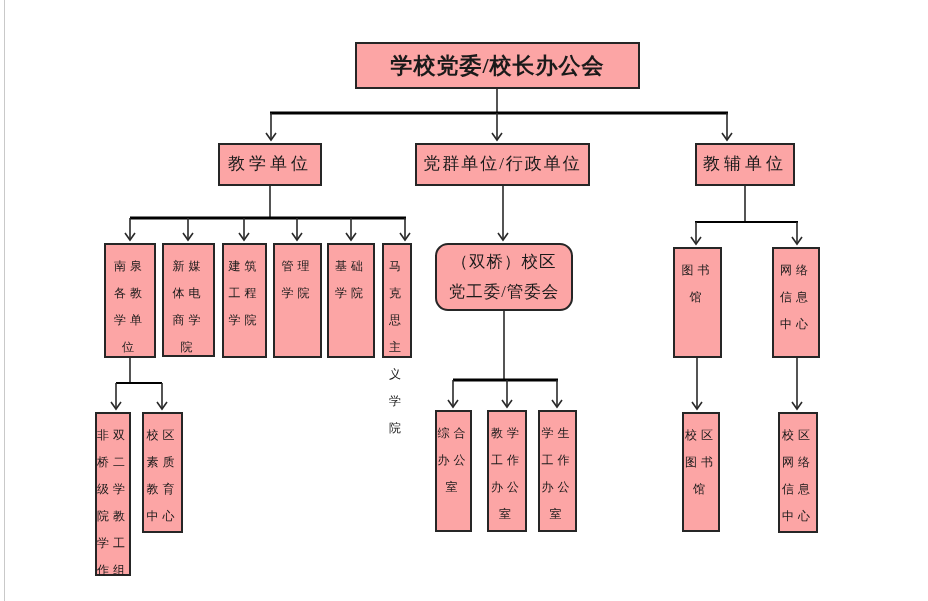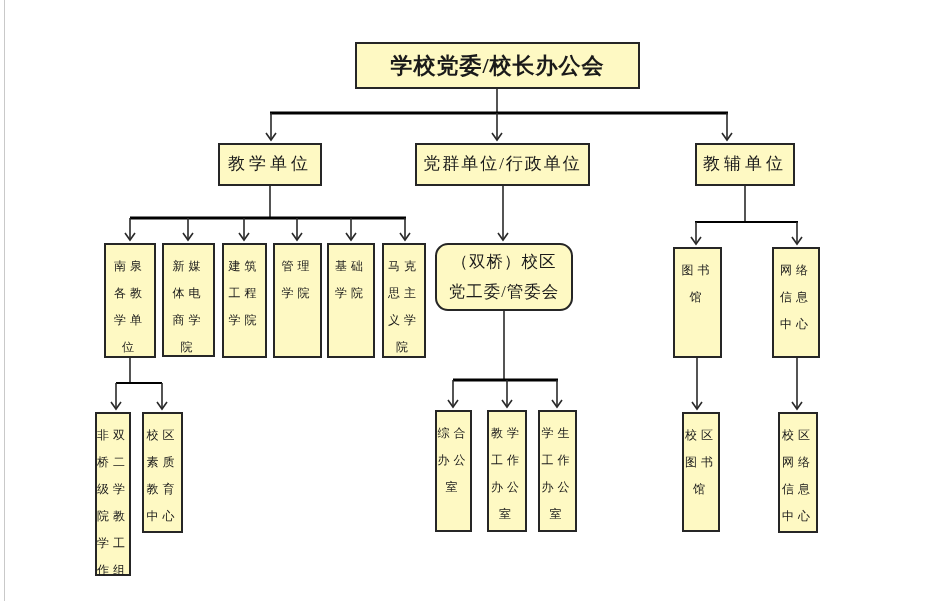--- a/index.html
+++ b/index.html
@@ -18,21 +18,21 @@
     width: 1px; height: 601px;
     background: #c9c9c9;
   }
   svg.connectors {
     position: absolute; left: 0; top: 0;
     width: 928px; height: 601px;
   }
   .node {
     position: absolute;
     border: 2px solid #262626;
-    background: #fef9c3;
+    background: #fca5a5;
     box-sizing: border-box;
     color: #1a1a1a;
     display: flex;
     justify-content: center;
   }
   .node .lbl { white-space: pre-line; text-align: center; }
   .node-h { align-items: center; }
   .node-h .lbl {
     font-size: 17px;
     letter-spacing: 4px;
@@ -142,21 +142,21 @@
 学院</span>
   </div>
   <div class="node node-v" style="left:273px; top:243px; width:49px; height:115px;">
     <span class="lbl">管理
 学院</span>
   </div>
   <div class="node node-v" style="left:327px; top:243px; width:48px; height:115px;">
     <span class="lbl">基础
 学院</span>
   </div>
-  <div class="node node-v" style="left:382px; top:243px; width:44px; height:115px;">
+  <div class="node node-v" style="left:382px; top:243px; width:30px; height:115px;">
     <span class="lbl">马克
 思主
 义学
 院</span>
   </div>
 
   <div class="node node-2line" style="left:435px; top:243px; width:138px; height:68px;">
     <span class="lbl">（双桥）校区
 党工委/管委会</span>
   </div>

